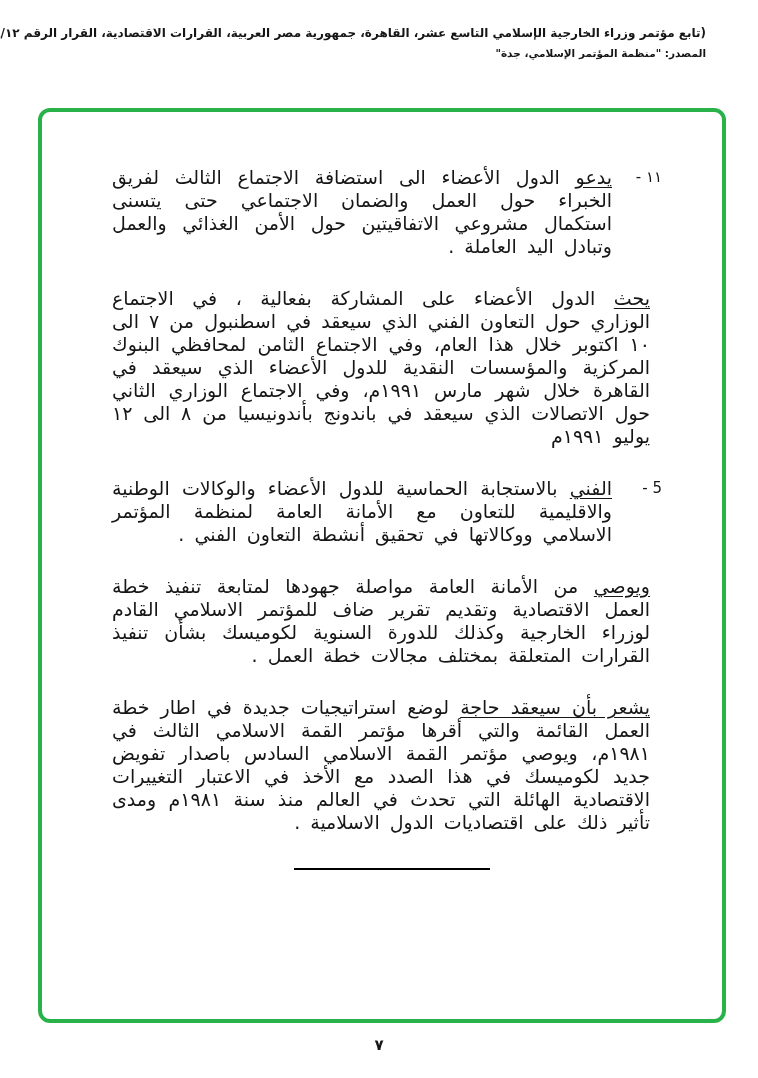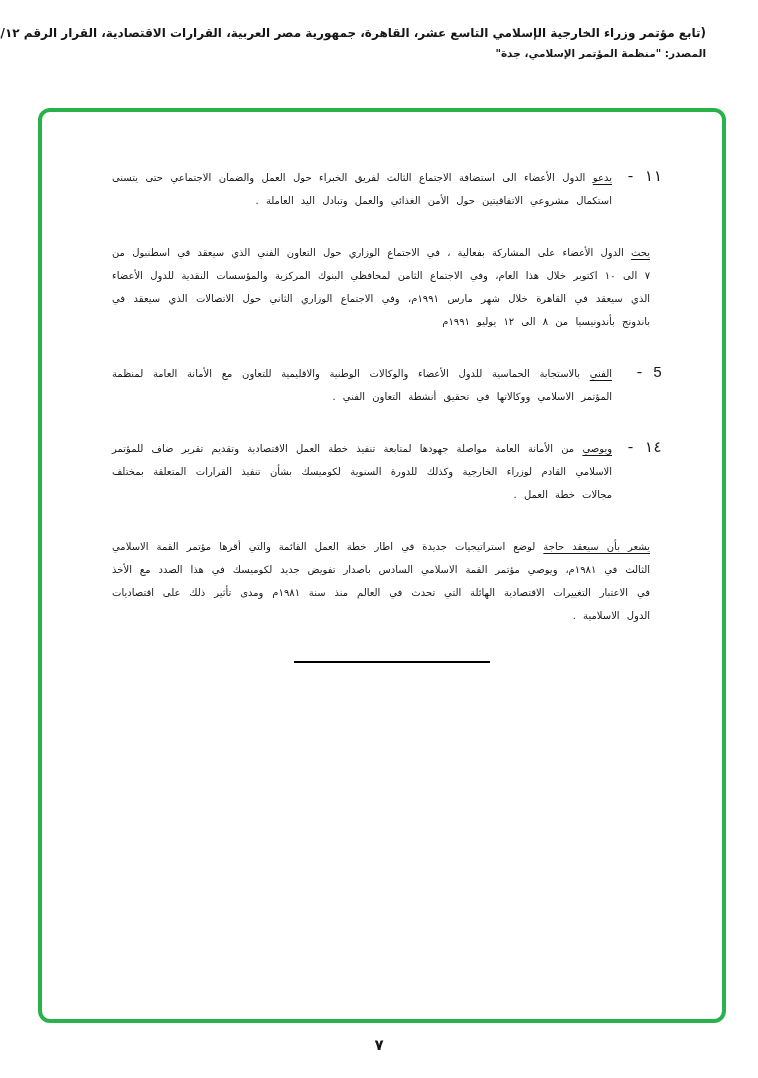--- a/index.html
+++ b/index.html
@@ -46,26 +46,25 @@
   .item {
     display: flex;
     margin-bottom: 29px;
   }
   .num {
     flex: 0 0 38px;
     font-size: 15px;
     line-height: 23px;
     text-align: right;
     white-space: nowrap;
-    font-family: Liberation Mono, monospace;
   }
   .txt {
     flex: 1;
     margin-right: 12px;
-    font-size: 10px;
+    font-size: 19px;
     line-height: 23px;
     text-align: justify;
     text-align-last: right;
     word-spacing: 4px;
   }
   .lead {
     text-decoration: underline;
     text-underline-offset: 3px;
   }
   .divider {
@@ -104,21 +103,20 @@
   <div class="item">
     <p class="txt"><span class="lead">يحث</span> <span>الدول الأعضاء على المشاركة بفعالية ، في الاجتماع الوزاري حول التعاون الفني الذي سيعقد في اسطنبول من ٧ الى ١٠ اكتوبر خلال هذا العام، وفي الاجتماع الثامن لمحافظي البنوك المركزية والمؤسسات النقدية للدول الأعضاء الذي سيعقد في القاهرة خلال شهر مارس ١٩٩١م، وفي الاجتماع الوزاري الثاني حول الاتصالات الذي سيعقد في باندونج بأندونيسيا من ٨ الى ١٢ يوليو ١٩٩١م</span></p>
   </div>
 
   <div class="item">
     <span class="num">5 -</span>
     <p class="txt"><span class="lead">الفني</span> <span>بالاستجابة الحماسية للدول الأعضاء والوكالات الوطنية والاقليمية للتعاون مع الأمانة العامة لمنظمة المؤتمر الاسلامي ووكالاتها في تحقيق أنشطة التعاون الفني .</span></p>
   </div>
 
   <div class="item">
-    <span class="num">١٤ -</span>
     <p class="txt"><span class="lead">ويوصي</span> <span>من الأمانة العامة مواصلة جهودها لمتابعة تنفيذ خطة العمل الاقتصادية وتقديم تقرير ضاف للمؤتمر الاسلامي القادم لوزراء الخارجية وكذلك للدورة السنوية لكوميسك بشأن تنفيذ القرارات المتعلقة بمختلف مجالات خطة العمل .</span></p>
   </div>
 
   <div class="item">
     <p class="txt"><span class="lead">يشعر بأن سيعقد حاجة</span> <span>لوضع استراتيجيات جديدة في اطار خطة العمل القائمة والتي أقرها مؤتمر القمة الاسلامي الثالث في ١٩٨١م، ويوصي مؤتمر القمة الاسلامي السادس باصدار تفويض جديد لكوميسك في هذا الصدد مع الأخذ في الاعتبار التغييرات الاقتصادية الهائلة التي تحدث في العالم منذ سنة ١٩٨١م ومدى تأثير ذلك على اقتصاديات الدول الاسلامية .</span></p>
   </div>
 </div>
     <div class="divider"></div>
   </div>
 

